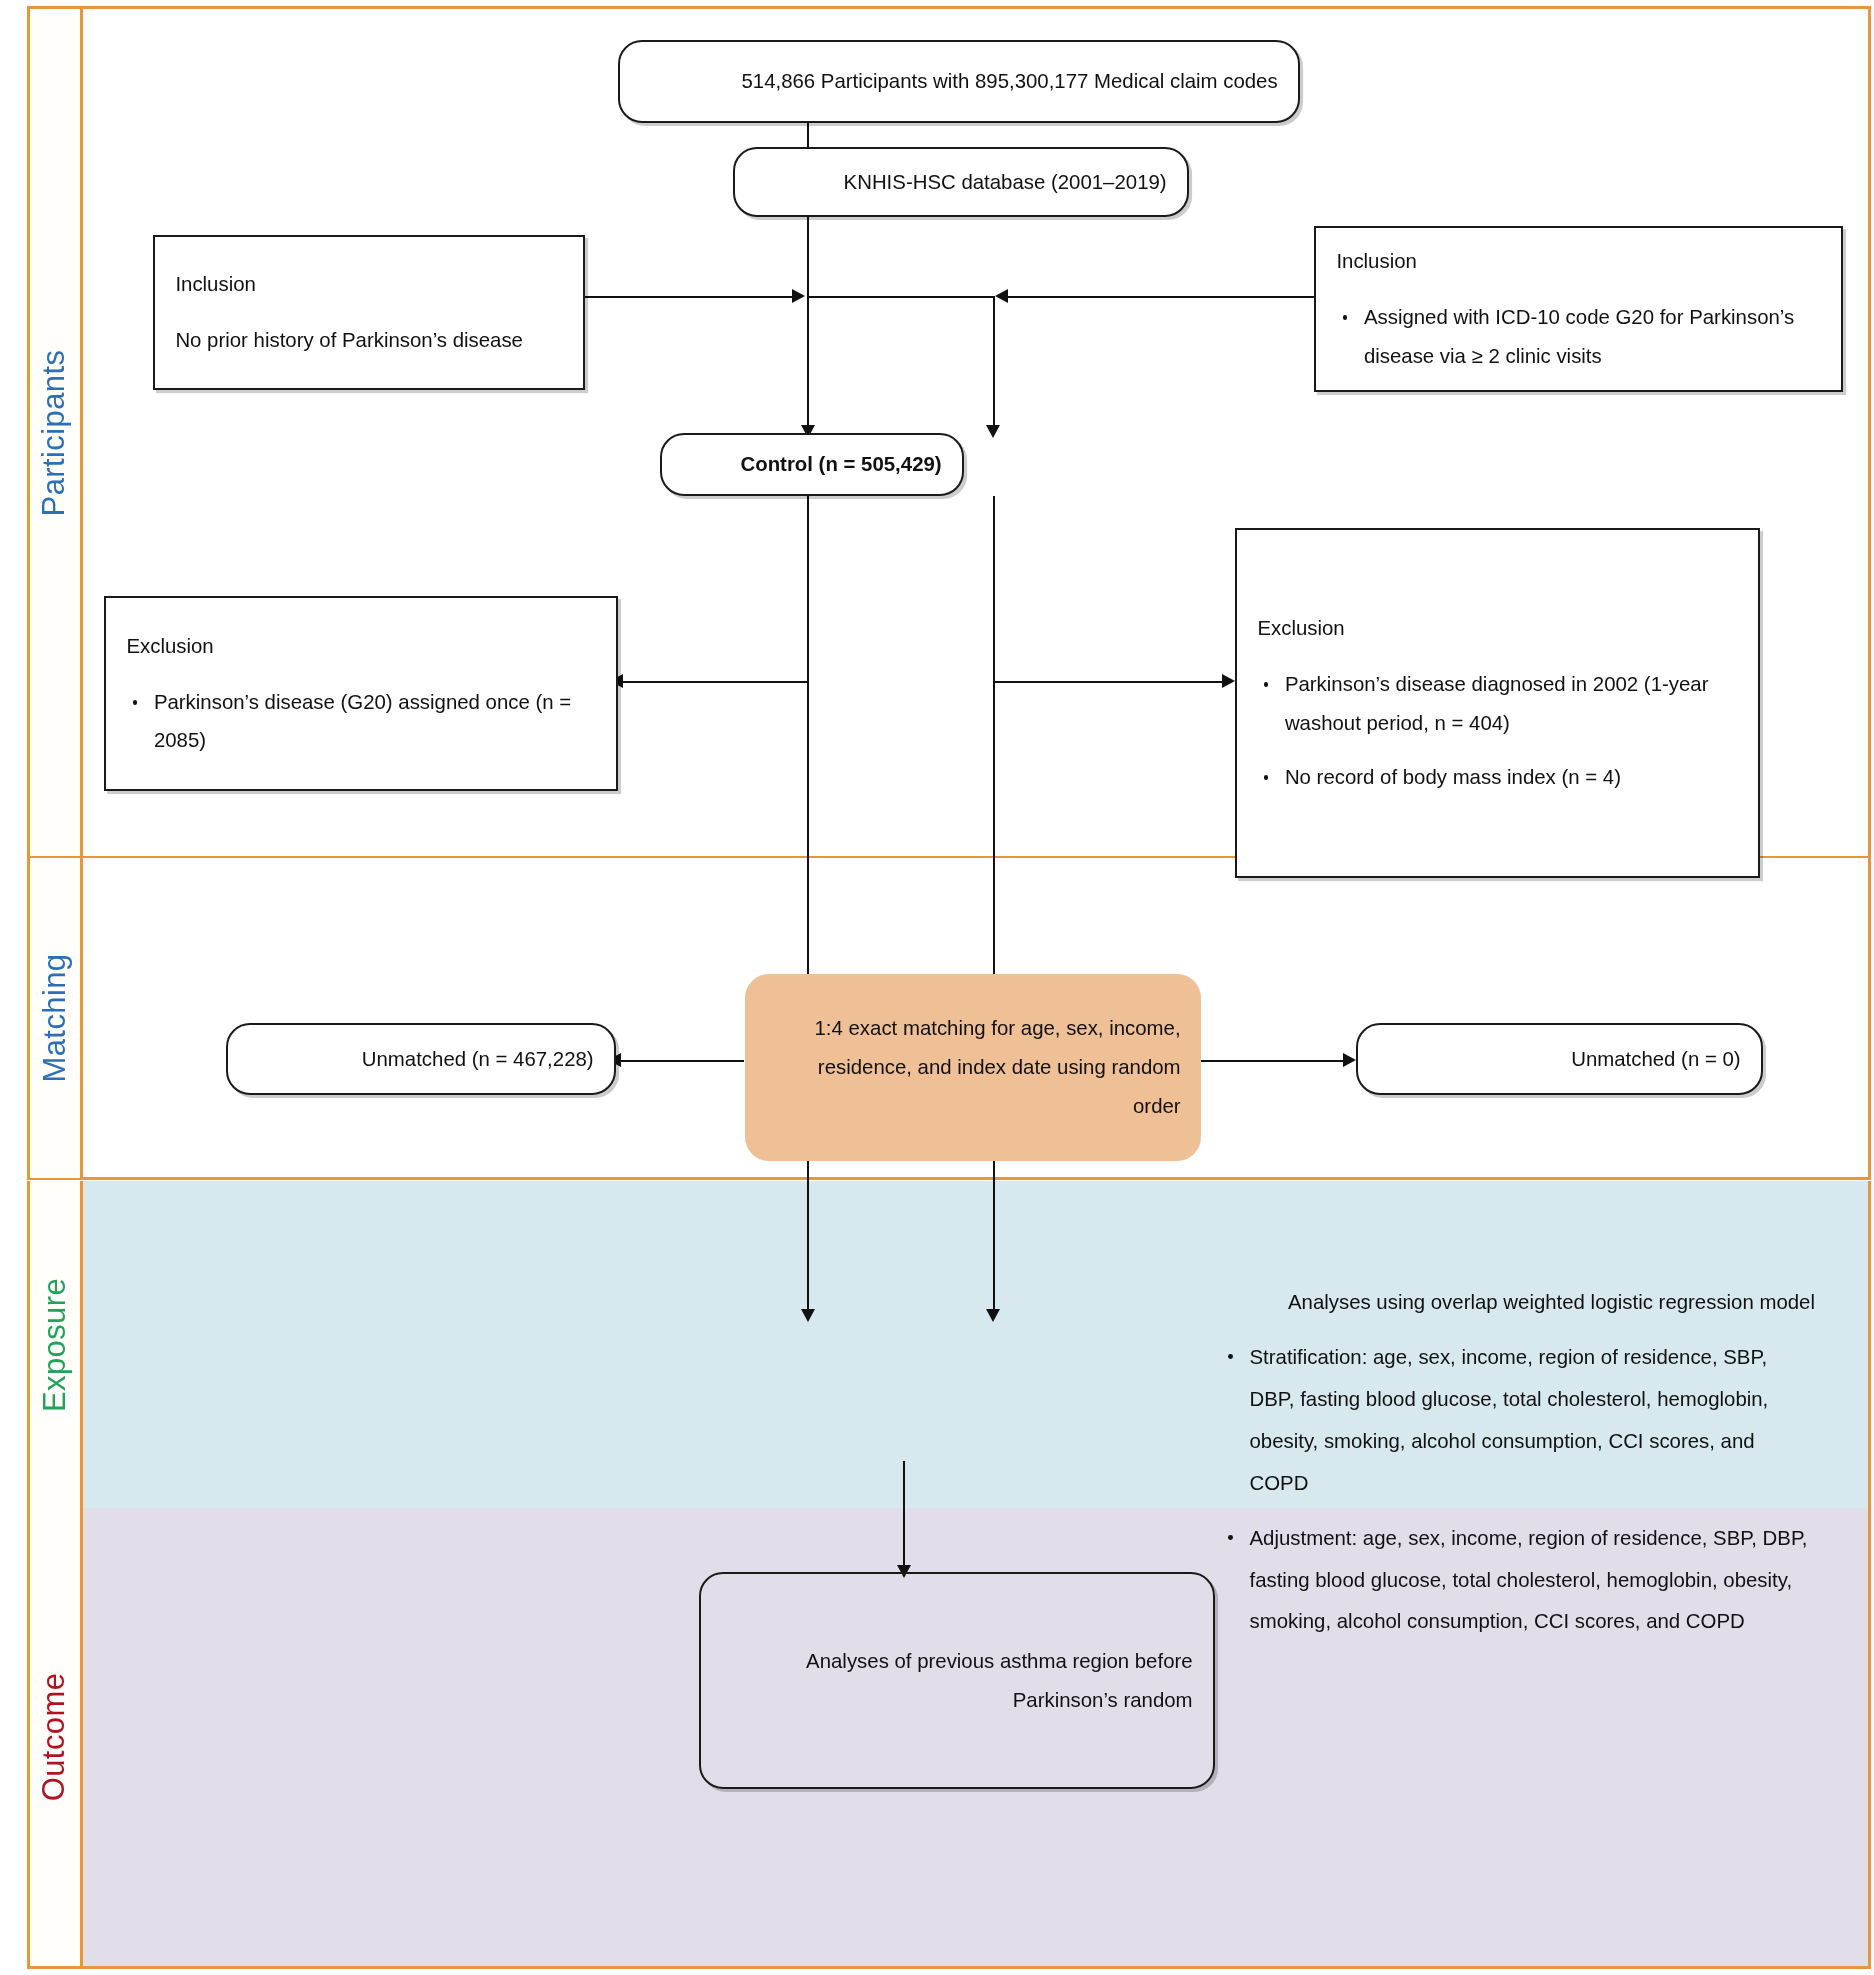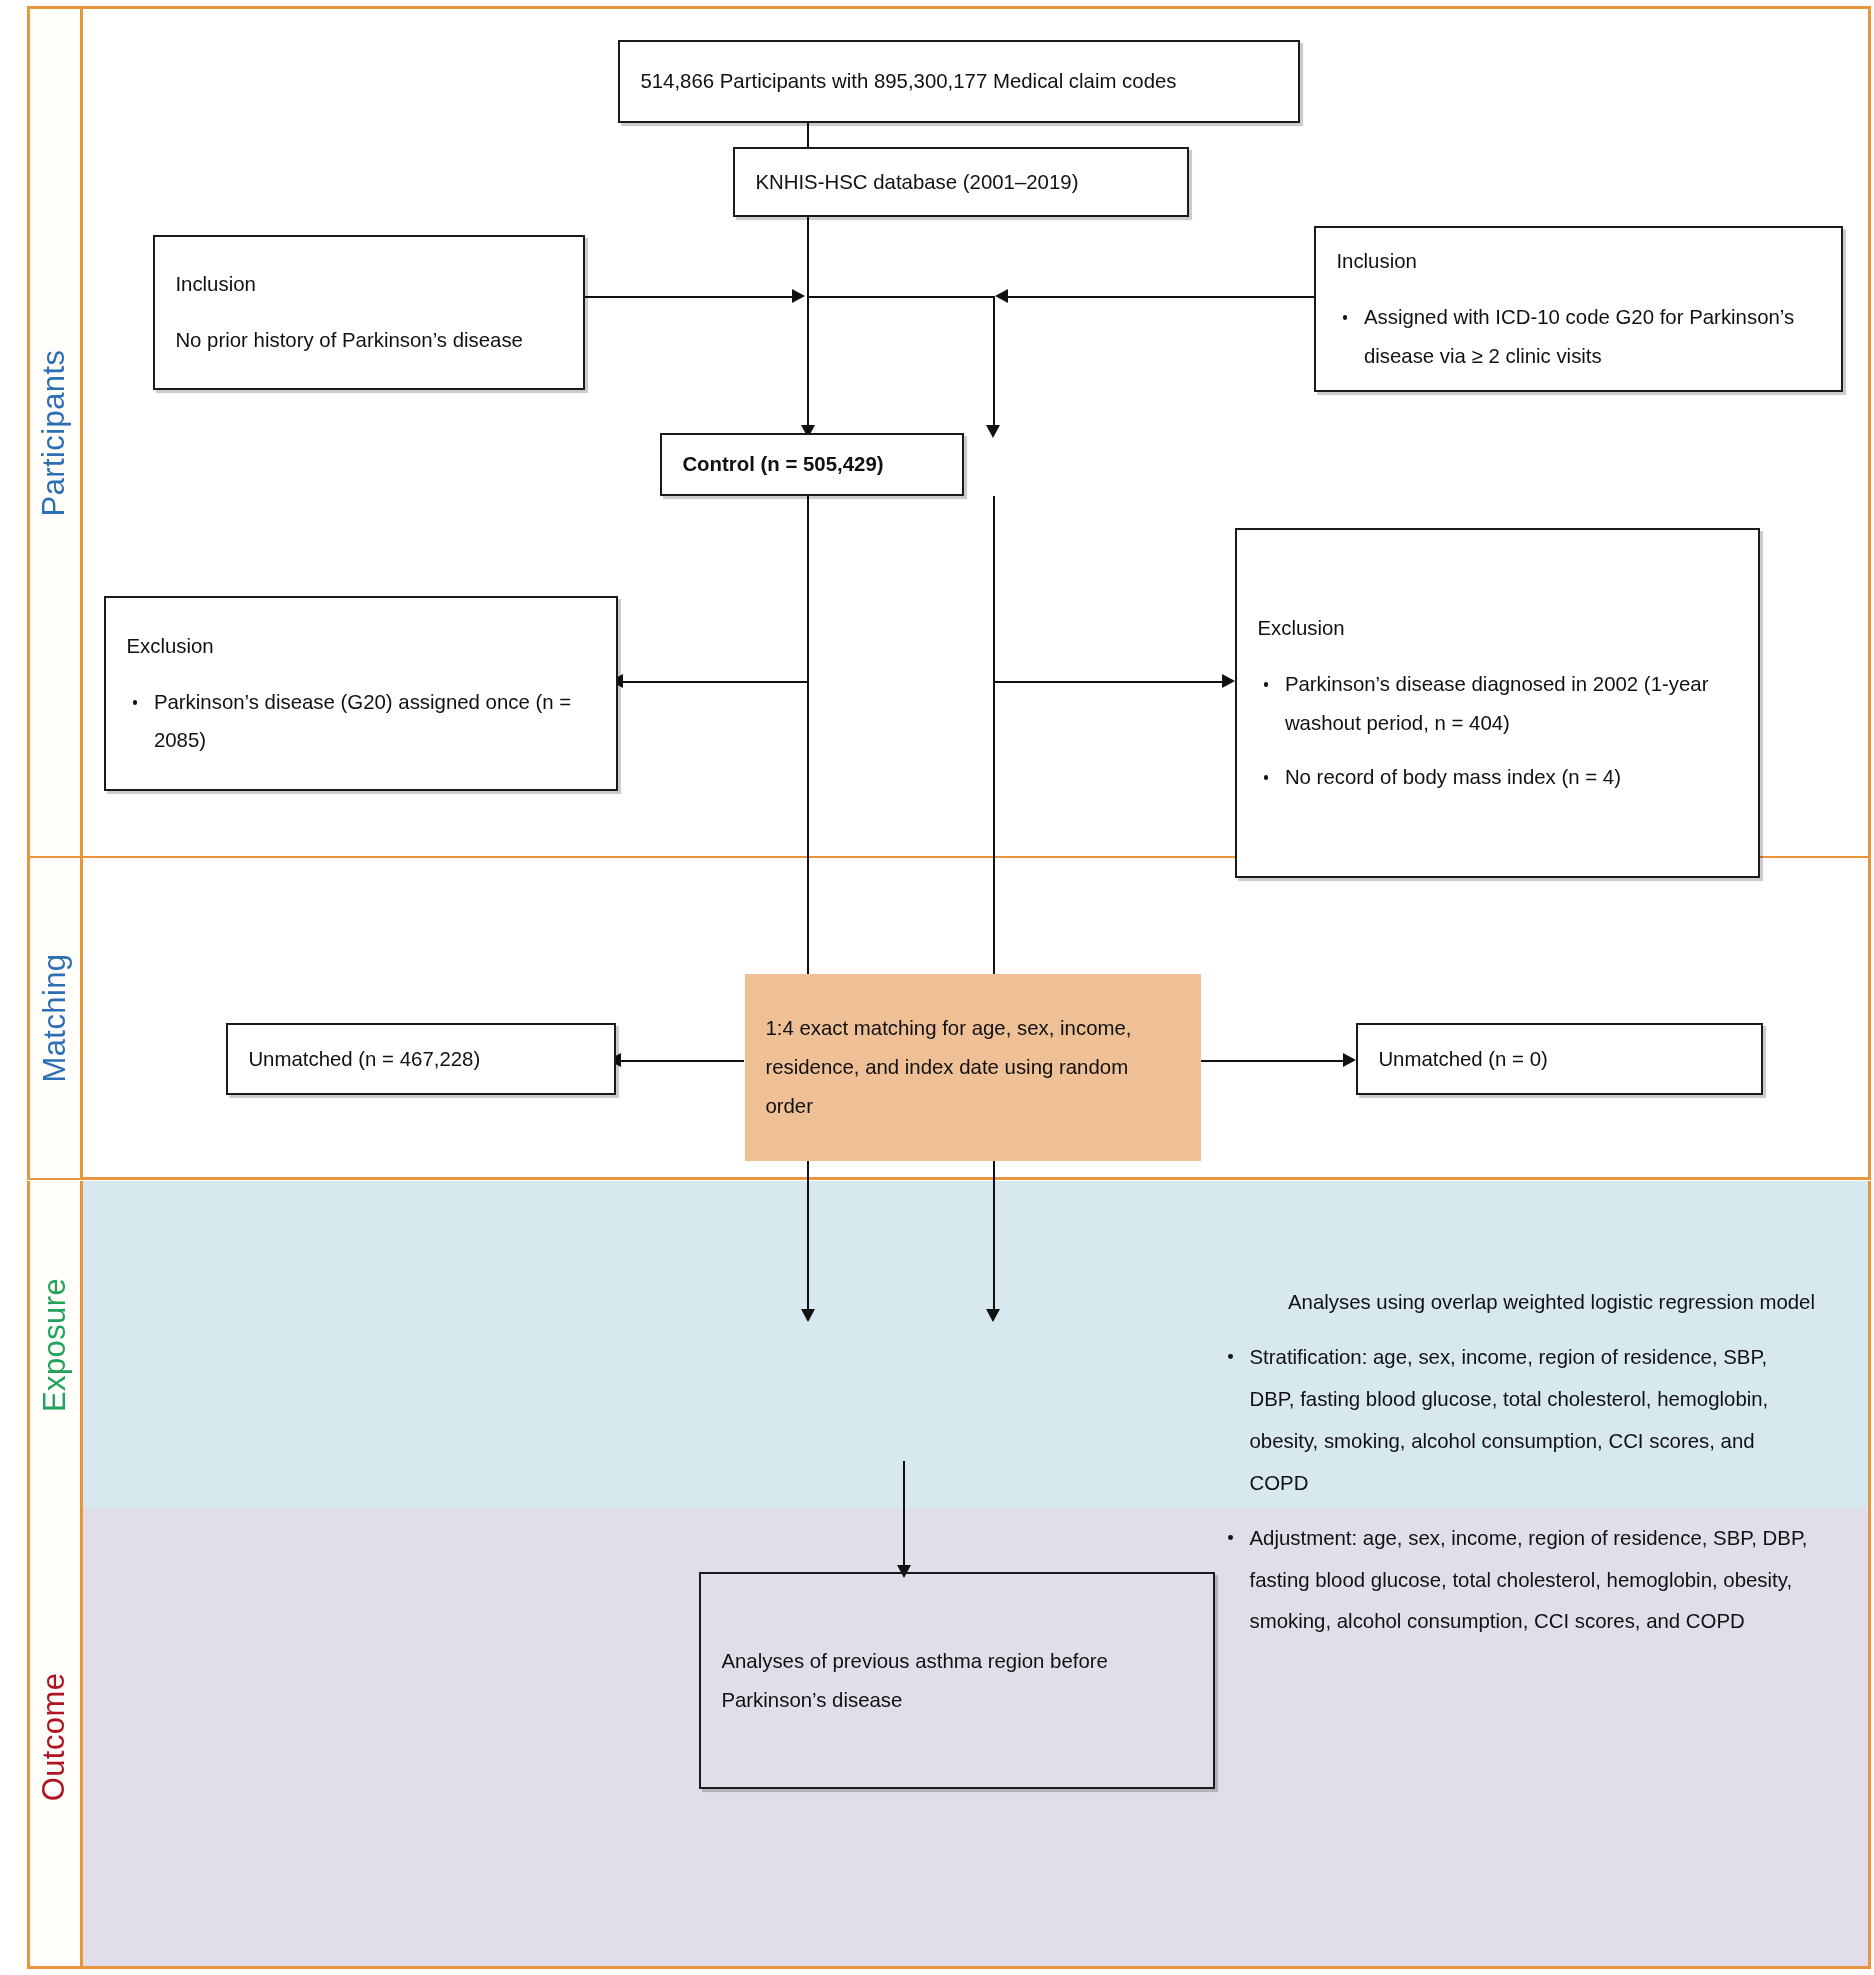--- a/index.html
+++ b/index.html
@@ -85,21 +85,21 @@
     background: #FFFFFF;
     border: 2.2px solid #1A1A1A;
     box-shadow: 3.1px 3.1px 0 rgba(0,0,0,0.20);
     display: flex;
     flex-direction: column;
     justify-content: center;
     font-size: 20.4px;
     line-height: 1.9;
     color: #111111;
   }
-  .box.center { align-items: center; text-align: left; }
+  .box.center { align-items: center; text-align: right; border-radius: 24px; }
   .box.left   { align-items: flex-start; text-align: left; }
   .box .pad   { padding: 0 20.4px; width: 100%; box-sizing: border-box; }
 
   .box.transparent-bg { background: transparent; }
   .box.matching-box {
     background: #EFBF96;
     border: none;
     box-shadow: none;
   }
 
@@ -290,21 +290,21 @@
   </div>
 
   <div class="box center" style="left:1356px; top:1023px; width:407px; height:72px;">
     <div class="pad">Unmatched (n = 0)</div>
   </div>
 
 
   <div class="box center transparent-bg" style="left:699px; top:1572px; width:516px; height:217px;">
     <div class="pad">
       <div>Analyses of previous asthma region before</div>
-      <div>Parkinson’s disease</div>
+      <div>Parkinson’s random</div>
     </div>
   </div>
 
   <div class="sidetext" style="left:1222px; top:1282px; width:593px;">
     <p>Analyses using overlap weighted logistic regression model</p>
     <ul class="bullets">
       <li>Stratification: age, sex, income, region of residence, SBP, DBP, fasting blood glucose, total cholesterol, hemoglobin, obesity, smoking, alcohol consumption, CCI scores, and COPD</li>
       <li>Adjustment: age, sex, income, region of residence, SBP, DBP, fasting blood glucose, total cholesterol, hemoglobin, obesity, smoking, alcohol consumption, CCI scores, and COPD</li>
     </ul>
   </div>

